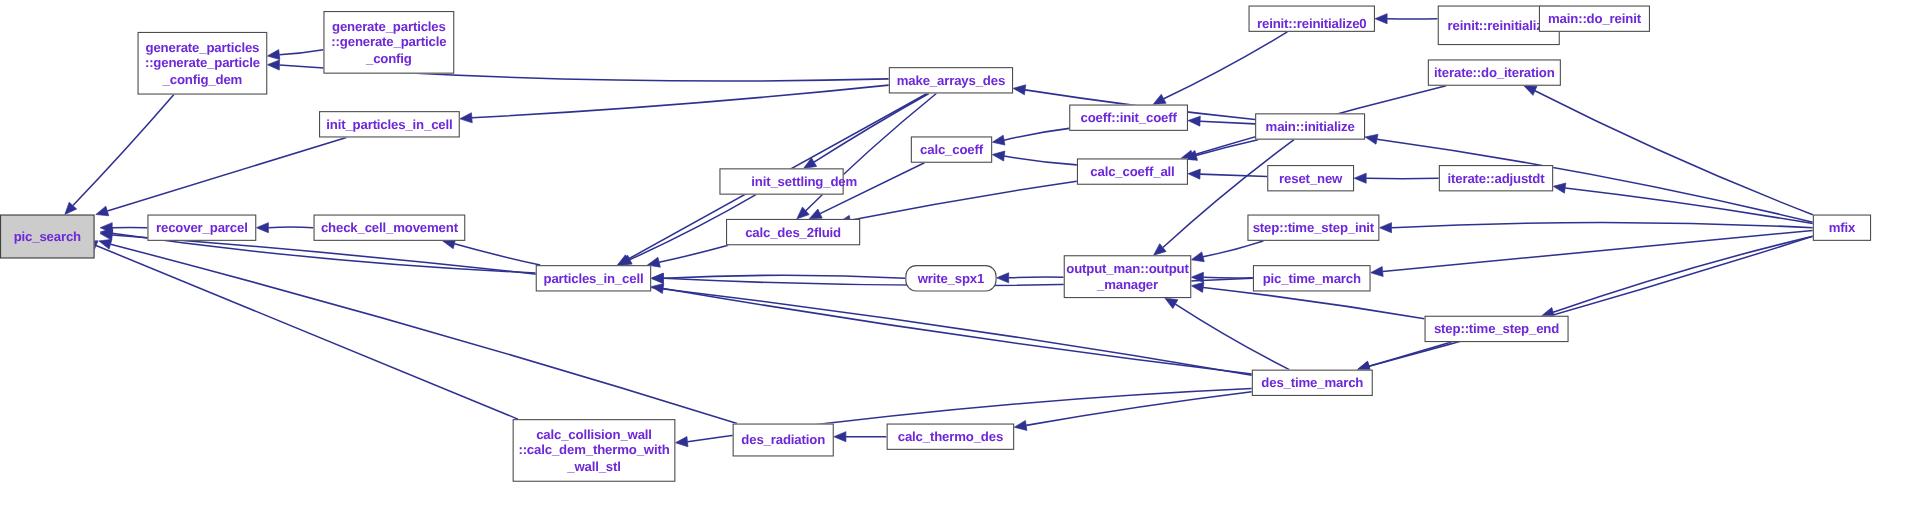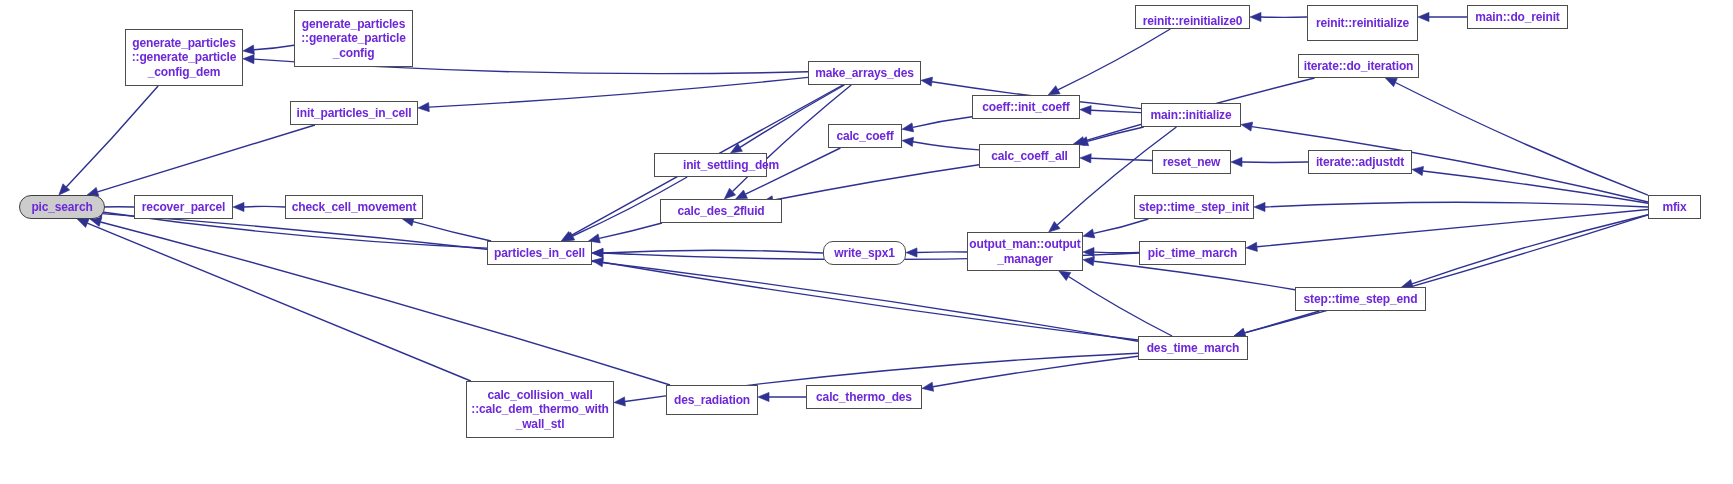--- a/index.html
+++ b/index.html
@@ -134,21 +134,21 @@
       <path d="M 1138.0 340.0 Q 869.5 307.7 602.9 262.2" class="edge-path"></path>
       <polygon points="592.0,260.6 603.5,257.7 602.2,266.8" class="edge-head"></polygon>
       <path d="M 806.0 397.0 Q 787.5 397.0 769.0 397.0" class="edge-path"></path>
       <polygon points="758.0,397.0 769.0,392.4 769.0,401.6" class="edge-head"></polygon>
       <path d="M 1138.0 356.2 Q 1035.1 368.9 932.9 386.7" class="edge-path"></path>
       <polygon points="922.0,388.4 932.2,382.2 933.6,391.3" class="edge-head"></polygon>
       <path d="M 1138.0 353.2 Q 880.3 364.8 625.0 401.5" class="edge-path"></path>
       <polygon points="614.0,402.5 624.5,396.9 625.4,406.1" class="edge-head"></polygon>
     </svg>
   <div id="node-layer">
-      <div class="node-box highlight" style="left: 19px; top: 195px; width: 86px; height: 24px; border-radius: 12px;"><span class="node-label">pic_search</span></div>
+      <div class="node-box highlight" style="left: 0; top: 195px; width: 86px; height: 40px;"><span class="node-label">pic_search</span></div>
       <div class="node-box" style="left: 125px; top: 29px; width: 118px; height: 57px;"><span class="node-label">generate_particles
 ::generate_particle
 _config_dem</span></div>
       <div class="node-box" style="left: 294px; top: 10px; width: 119px; height: 57px;"><span class="node-label">generate_particles
 ::generate_particle
 _config</span></div>
       <div class="node-box" style="left: 290px; top: 101px; width: 128px; height: 24px;"><span class="node-label">init_particles_in_cell</span></div>
       <div class="node-box" style="left: 134px; top: 195px; width: 99px; height: 24px;"><span class="node-label">recover_parcel</span></div>
       <div class="node-box" style="left: 285px; top: 195px; width: 138px; height: 24px; text-align: center;"><span class="node-label">check_cell_movement</span></div>
       <div class="node-box" style="left: 487px; top: 241px; width: 105px; height: 24px;"><span class="node-label">particles_in_cell</span></div>
@@ -166,19 +166,19 @@
       <div class="node-box" style="left: 466px; top: 381px; width: 148px; height: 57px;"><span class="node-label">calc_collision_wall
 ::calc_dem_thermo_with
 _wall_stl</span></div>
       <div class="node-box" style="left: 1141px; top: 103px; width: 100px; height: 24px;"><span class="node-label">main::initialize</span></div>
       <div class="node-box" style="left: 1152px; top: 150px; width: 79px; height: 24px;"><span class="node-label">reset_new</span></div>
       <div class="node-box" style="left: 1134px; top: 195px; width: 120px; height: 24px;"><span class="node-label">step::time_step_init</span></div>
       <div class="node-box" style="left: 1139px; top: 241px; width: 107px; height: 24px;"><span class="node-label">pic_time_march</span></div>
       <div class="node-box" style="left: 1138px; top: 336px; width: 110px; height: 24px;"><span class="node-label">des_time_march</span></div>
       <div class="node-box" style="left: 1135px; top: 5px; width: 115px; height: 24px; align-items: flex-end;"><span class="node-label">reinit::reinitialize0</span></div>
       <div class="node-box" style="left: 1307px; top: 5px; width: 111px; height: 36px;"><span class="node-label">reinit::reinitialize</span></div>
-      <div class="node-box" style="left: 1467px; top: 5px; width: 101px; height: 24px;"><span class="node-label">main::do_reinit</span></div>
+      <div class="node-box" style="left: 1399px; top: 5px; width: 101px; height: 24px;"><span class="node-label">main::do_reinit</span></div>
       <div class="node-box" style="left: 1298px; top: 54px; width: 121px; height: 24px;"><span class="node-label">iterate::do_iteration</span></div>
       <div class="node-box" style="left: 1308px; top: 150px; width: 104px; height: 24px;"><span class="node-label">iterate::adjustdt</span></div>
       <div class="node-box" style="left: 1295px; top: 287px; width: 131px; height: 24px;"><span class="node-label">step::time_step_end</span></div>
       <div class="node-box" style="left: 1648px; top: 195px; width: 53px; height: 24px;"><span class="node-label">mfix</span></div>
     </div>
 </div>
 
 </body></html>

